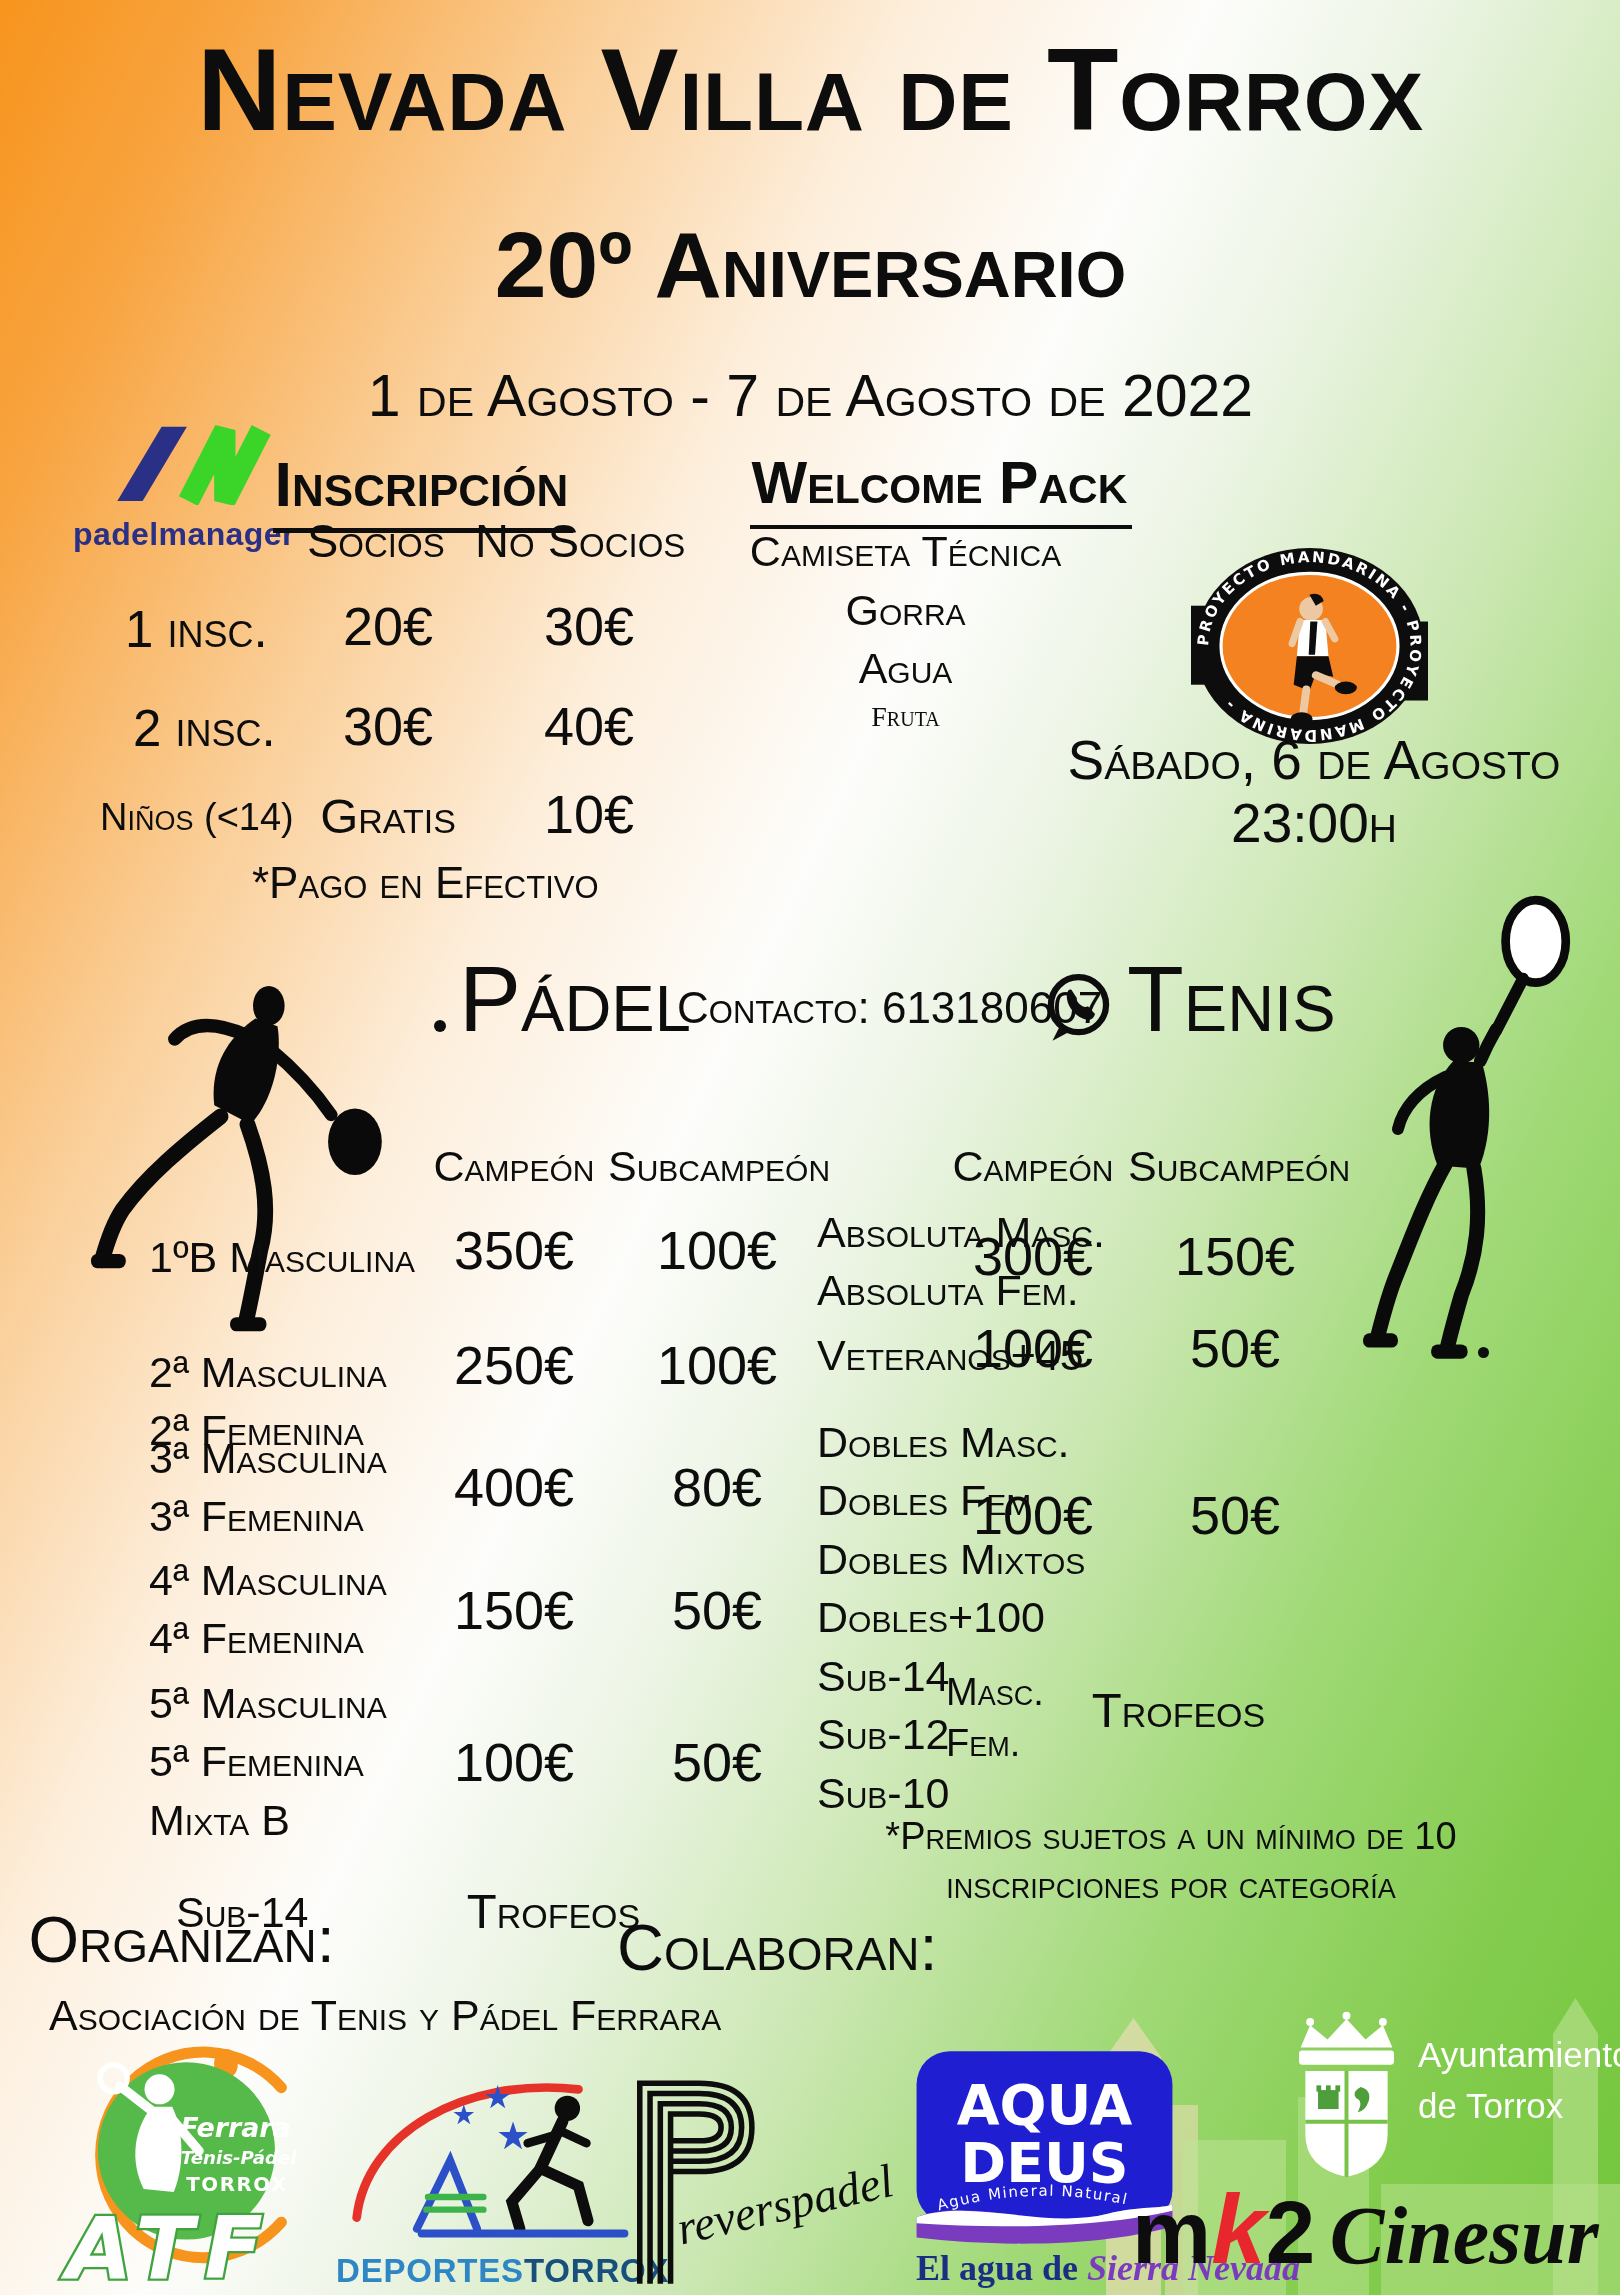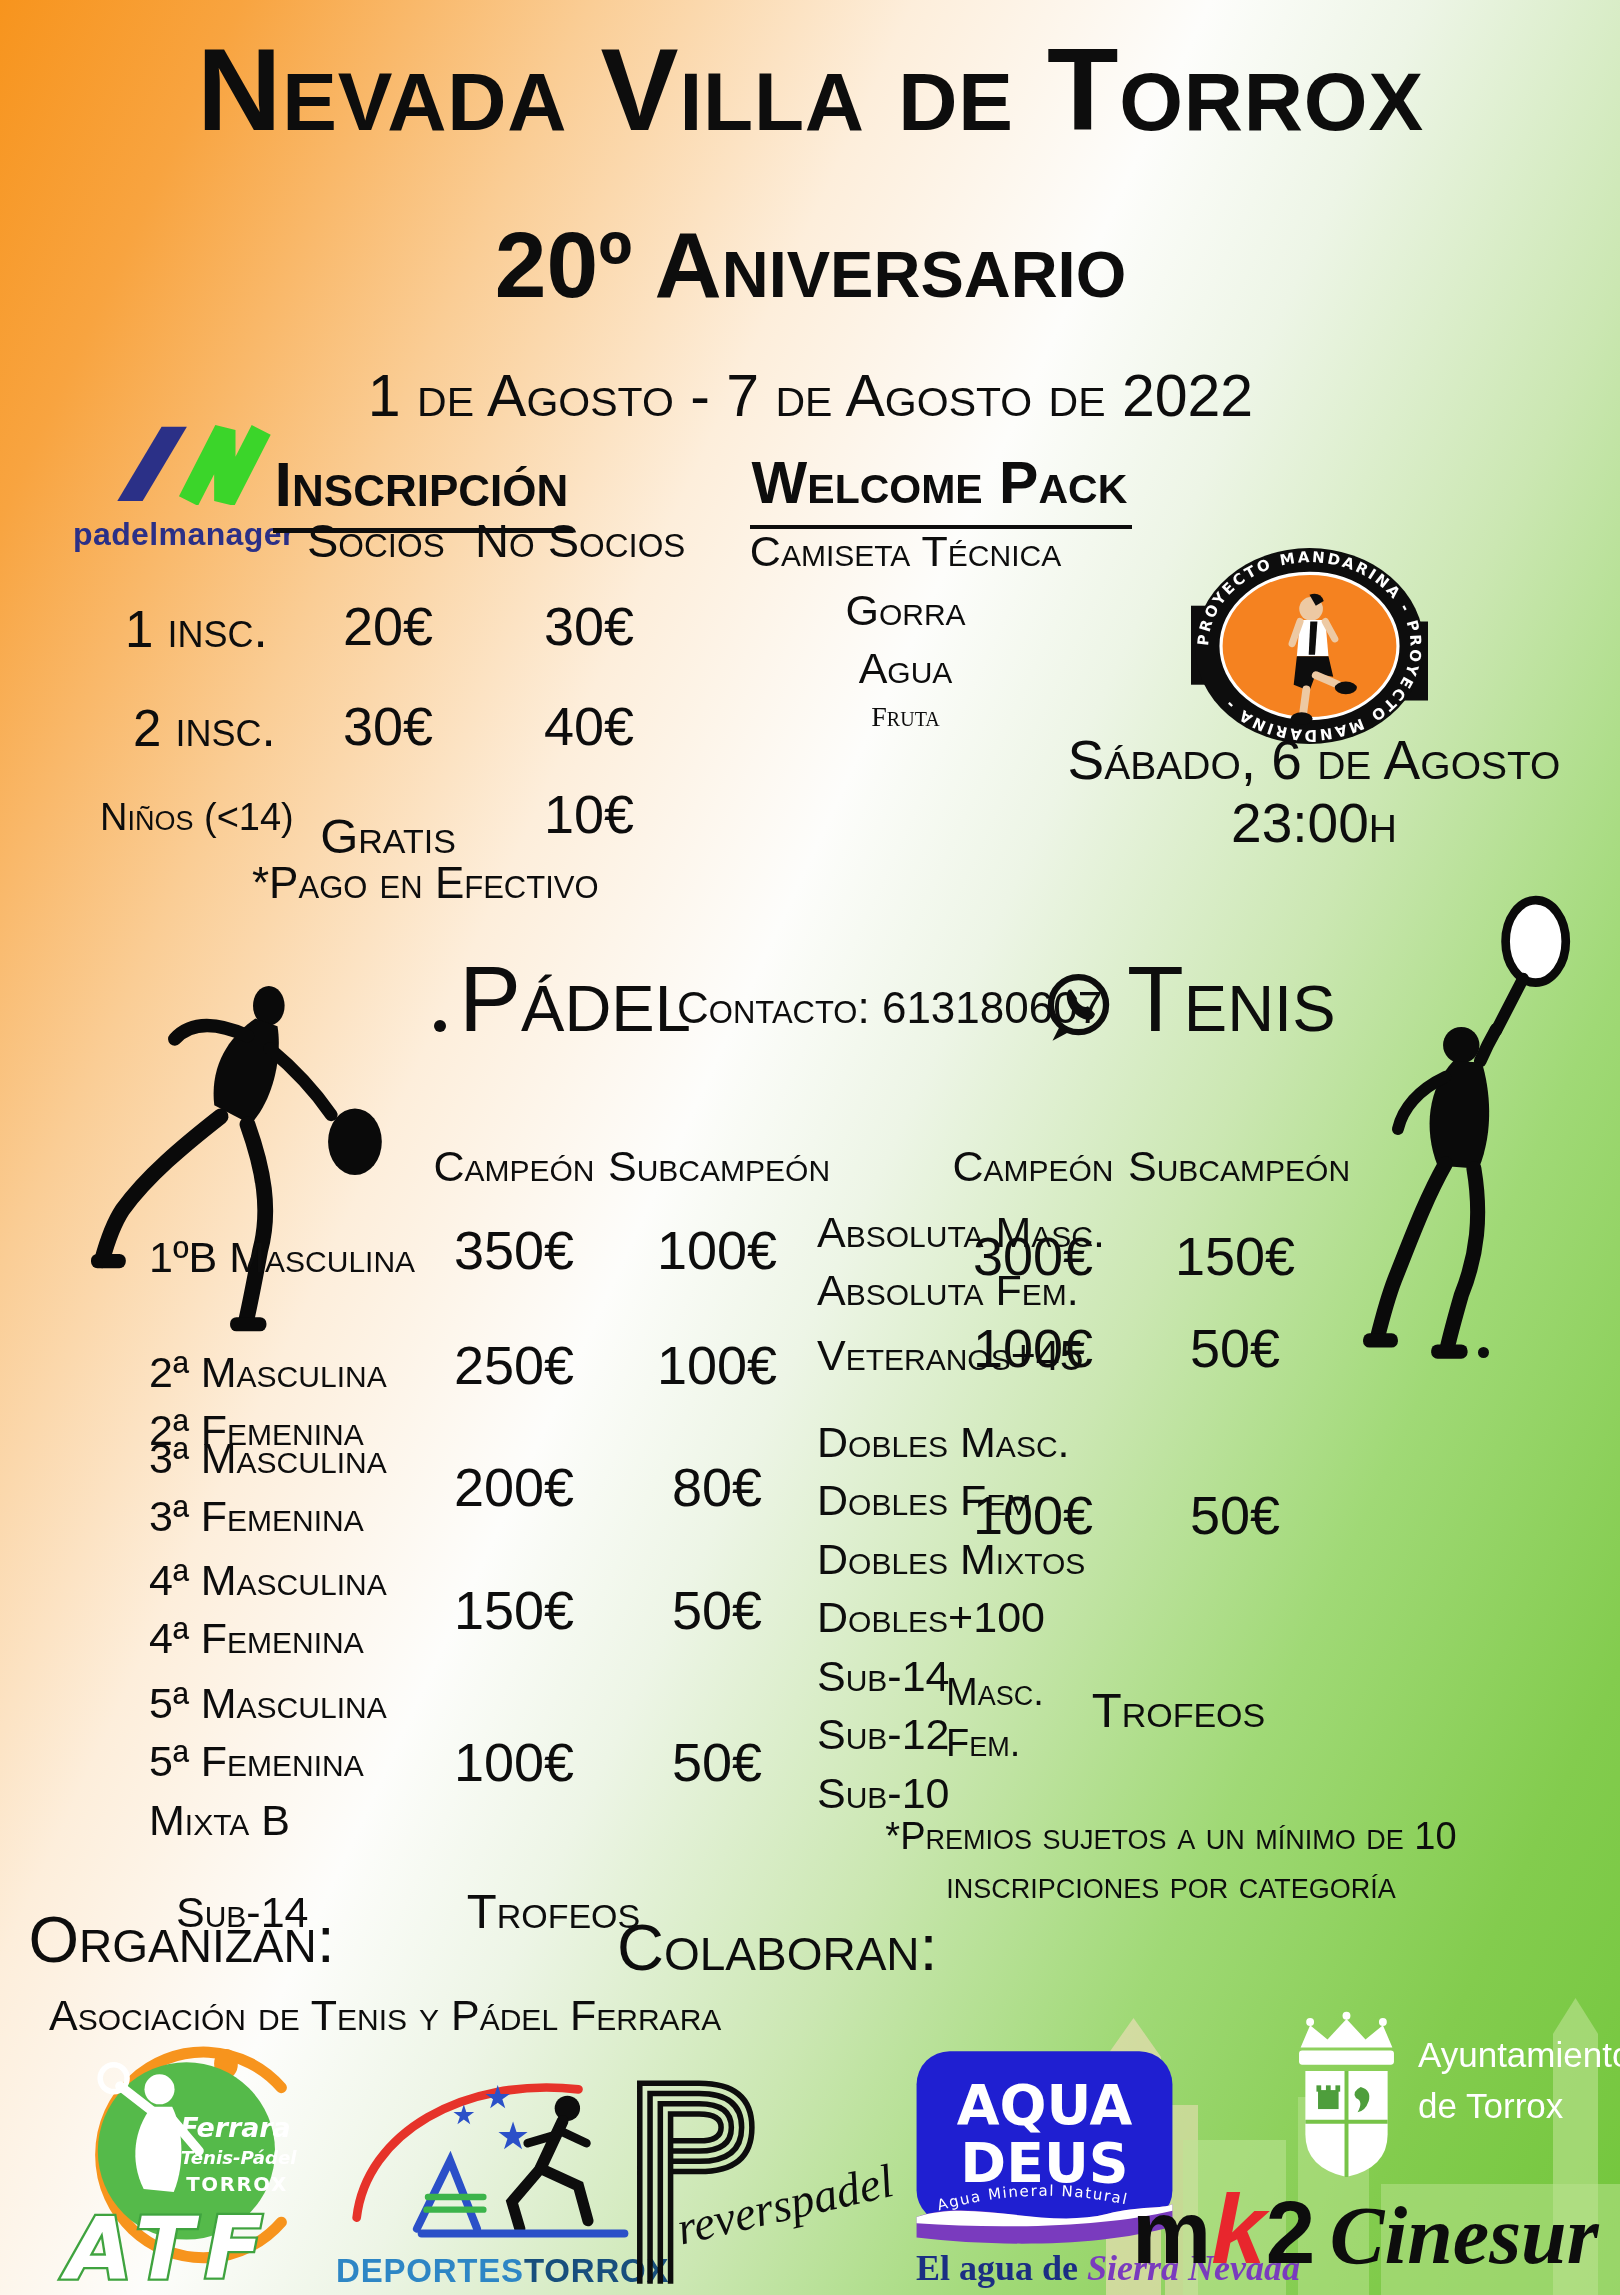--- a/index.html
+++ b/index.html
@@ -60,21 +60,21 @@
 
   <div class="abs sc" style="left:125px;top:600px;font-size:51px;">1 insc.</div>
   <div class="abs sc ctr" style="left:317px;top:595px;width:142px;font-size:54px;">20€</div>
   <div class="abs sc ctr" style="left:514px;top:595px;width:150px;font-size:54px;">30€</div>
 
   <div class="abs sc" style="left:133px;top:699px;font-size:51px;">2 insc.</div>
   <div class="abs sc ctr" style="left:317px;top:695px;width:142px;font-size:54px;">30€</div>
   <div class="abs sc ctr" style="left:514px;top:695px;width:150px;font-size:54px;">40€</div>
 
   <div class="abs sc" style="left:100px;top:796px;font-size:38px;">Niños (&lt;14)</div>
-  <div class="abs sc ctr" style="left:309px;top:788px;width:158px;font-size:49px;margin-top:20px;">Gratis</div>
+  <div class="abs sc ctr" style="left:309px;top:788px;width:158px;font-size:49px;">Gratis</div>
   <div class="abs sc ctr" style="left:514px;top:783px;width:150px;font-size:54px;">10€</div>
 
   <div class="abs sc" style="left:252px;top:858px;font-size:44px;">*Pago en Efectivo</div>
 
   <div class="abs" style="left:750px;top:449px;">
     <span class="sc underlined" style="font-size:59px;font-weight:bold;border-bottom-width:4.7px;">Welcome Pack</span>
   </div>
   <div class="abs sc ctr" style="left:696px;top:527px;width:419px;font-size:43px;">Camiseta Técnica</div>
   <div class="abs sc ctr" style="left:696px;top:586px;width:419px;font-size:43px;">Gorra</div>
   <div class="abs sc ctr" style="left:696px;top:644px;width:419px;font-size:43px;">Agua</div>
@@ -171,21 +171,21 @@
     <div>2ª Masculina</div>
     <div>2ª Femenina</div>
   </div>
   <div class="abs sc ctr price" style="left:427px;top:1334px;width:174px;font-size:54px;">250€</div>
   <div class="abs sc ctr price" style="left:608px;top:1334px;width:218px;font-size:54px;">100€</div>
 
   <div class="abs sc lines" style="left:149px;top:1429px;font-size:43px;">
     <div>3ª Masculina</div>
     <div>3ª Femenina</div>
   </div>
-  <div class="abs sc ctr price" style="left:427px;top:1456px;width:174px;font-size:54px;">200€</div>
+  <div class="abs sc ctr price" style="left:427px;top:1456px;width:174px;font-size:54px;">400€</div>
   <div class="abs sc ctr price" style="left:608px;top:1456px;width:218px;font-size:54px;">80€</div>
 
   <div class="abs sc lines" style="left:149px;top:1551px;font-size:43px;">
     <div>4ª Masculina</div>
     <div>4ª Femenina</div>
   </div>
   <div class="abs sc ctr price" style="left:427px;top:1579px;width:174px;font-size:54px;">150€</div>
   <div class="abs sc ctr price" style="left:608px;top:1579px;width:218px;font-size:54px;">50€</div>
 
   <div class="abs sc lines" style="left:149px;top:1674px;font-size:43px;">

